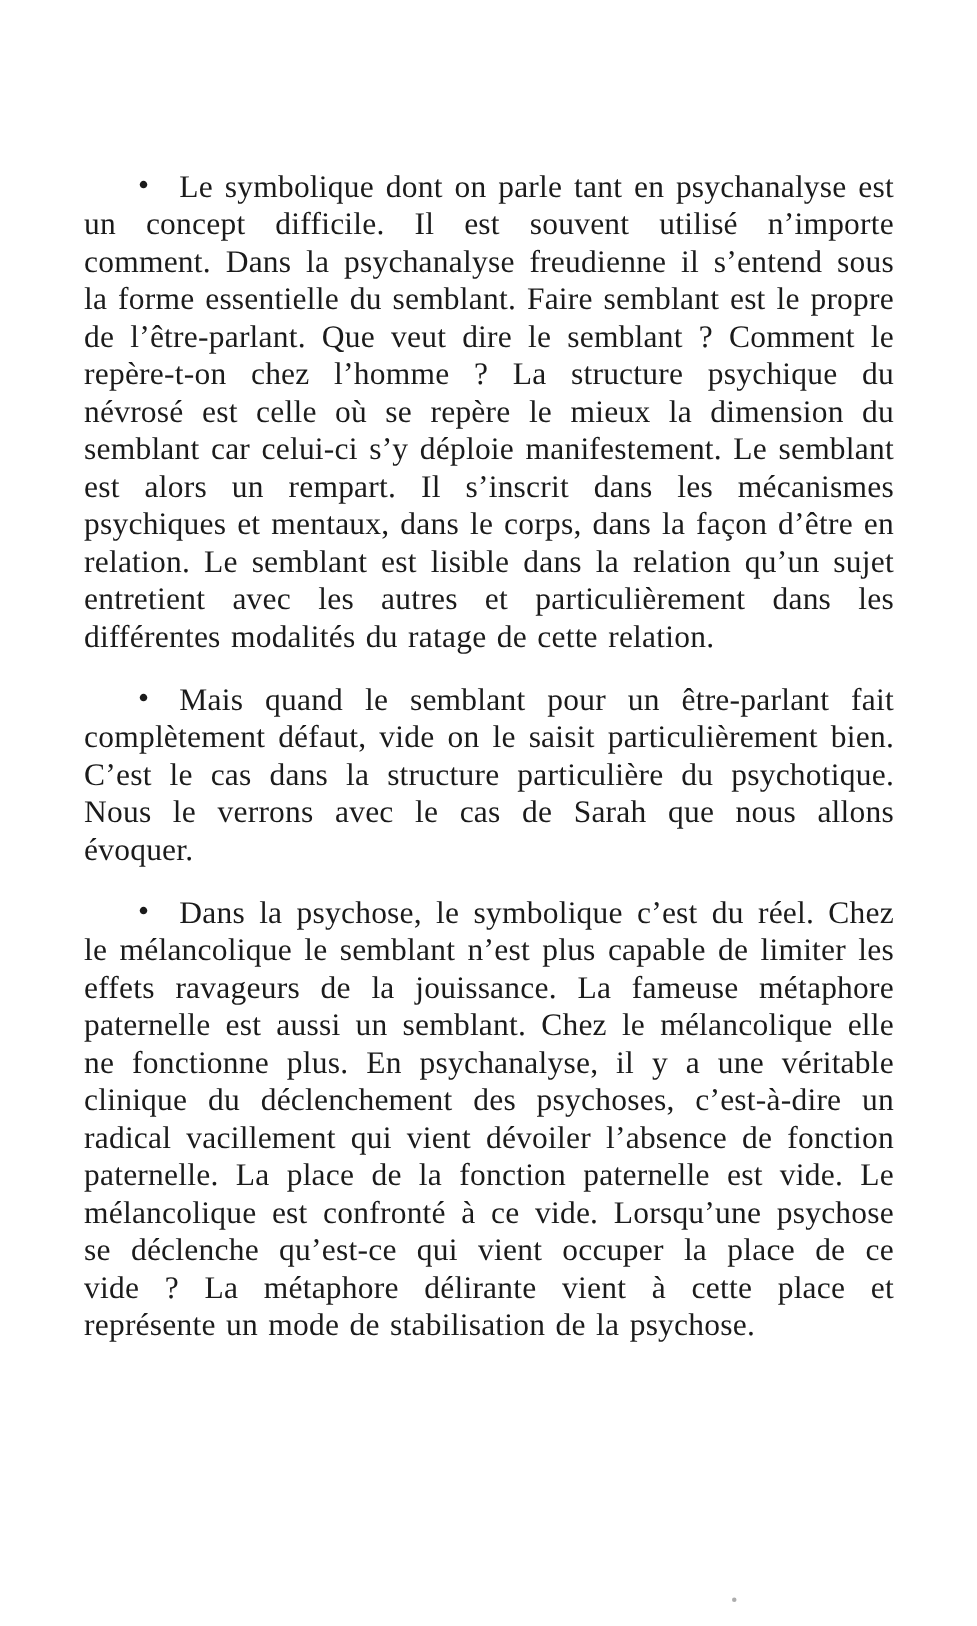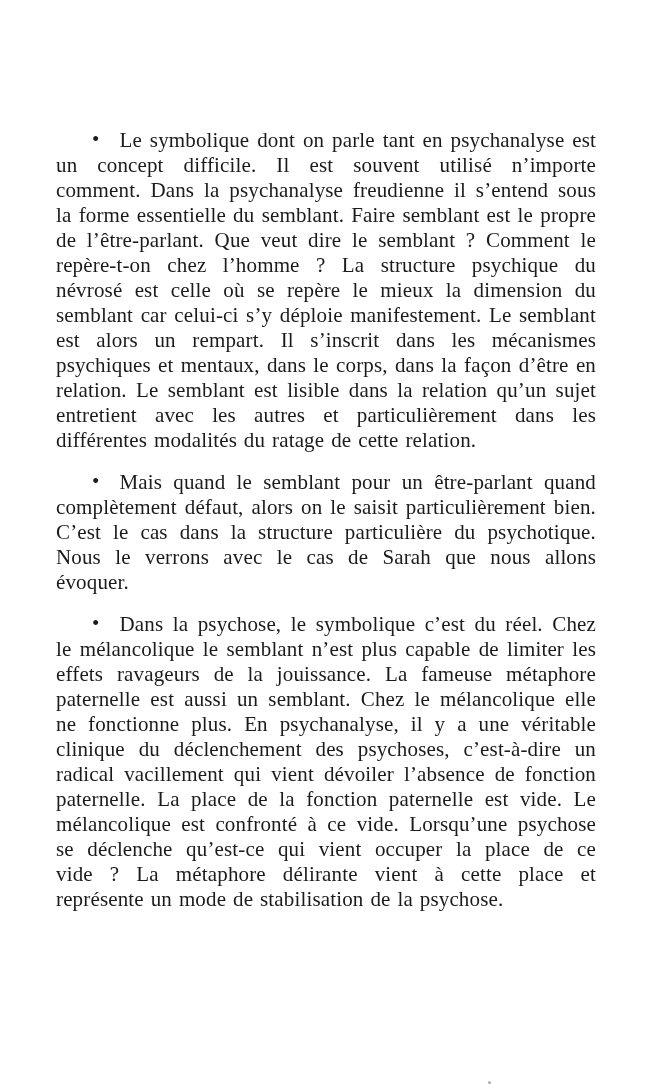--- a/index.html
+++ b/index.html
@@ -9,21 +9,21 @@
   body {
     width: 651px;
     height: 1084px;
     background: #ffffff;
     position: relative;
     overflow: hidden;
   }
   .page {
     position: absolute;
     left: 0;
-    top: 16px;
+    top: 0;
     width: 651px;
     height: 768px;
     background: #ffffff;
   }
   .text-block {
     position: absolute;
     left: 56px;
     top: 112px;
     width: 540px;
     color: #1b1b1b;
@@ -60,21 +60,21 @@
 </style>
 </head>
 <body>
 
 <div class="page">
 
   <div class="text-block">
 
     <p class="para"><span class="bullet">•</span><span>Le symbolique dont on parle tant en psychanalyse est un concept difficile. Il est souvent utilisé n’importe comment. Dans la psychanalyse freudienne il s’entend sous la forme essentielle du semblant. Faire semblant est le propre de l’être-parlant. Que veut dire le semblant&nbsp;? Comment le repère-t-on chez l’homme&nbsp;? La structure psychique du névrosé est celle où se repère le mieux la dimension du semblant car celui-ci s’y déploie manifestement. Le semblant est alors un rempart. Il s’inscrit dans les mécanismes psychiques et mentaux, dans le corps, dans la façon d’être en relation. Le semblant est lisible dans la relation qu’un sujet entretient avec les autres et particulièrement dans les différentes modalités du ratage de cette relation.</span></p>
 
-    <p class="para"><span class="bullet">•</span><span>Mais quand le semblant pour un être-parlant quand complètement défaut, alors on le saisit particulièrement bien. C’est le cas dans la structure particulière du psychotique. Nous le verrons avec le cas de Sarah que nous allons évoquer.</span></p>
+    <p class="para"><span class="bullet">•</span><span>Mais quand le semblant pour un être-parlant fait complètement défaut, vide on le saisit particulièrement bien. C’est le cas dans la structure particulière du psychotique. Nous le verrons avec le cas de Sarah que nous allons évoquer.</span></p>
 
     <p class="para"><span class="bullet">•</span><span>Dans la psychose, le symbolique c’est du réel. Chez le mélancolique le semblant n’est plus capable de limiter les effets ravageurs de la jouissance. La fameuse métaphore paternelle est aussi un semblant. Chez le mélancolique elle ne fonctionne plus. En psychanalyse, il y a une véritable clinique du déclenchement des psychoses, c’est-à-dire un radical vacillement qui vient dévoiler l’absence de fonction paternelle. La place de la fonction paternelle est vide. Le mélancolique est confronté à ce vide. Lorsqu’une psychose se déclenche qu’est-ce qui vient occuper la place de ce vide&nbsp;? La métaphore délirante vient à cette place et représente un mode de stabilisation de la psychose.</span></p>
 
   </div>
 
   <div class="speck"></div>
 
 </div>
 
 </body></html>

